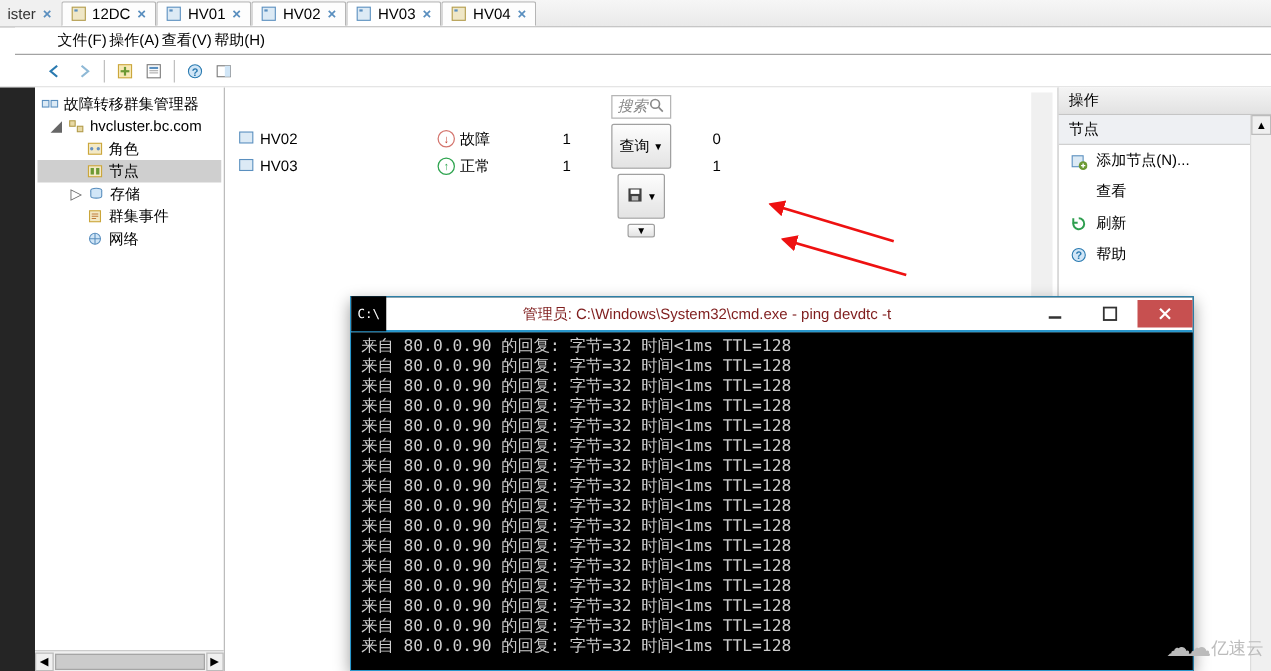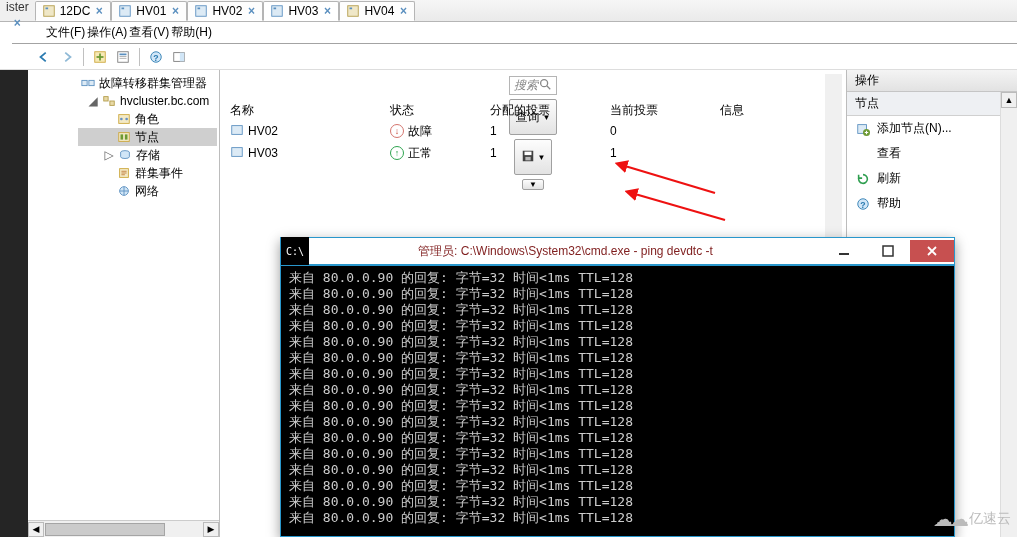--- a/index.html
+++ b/index.html
@@ -1,34 +1,34 @@
 <!DOCTYPE html>
 <html><head>
 <meta charset="utf-8">
 <style>
   * { box-sizing: border-box; }
   html, body { margin:0; padding:0; width:1017px; height:537px; font-family:"Microsoft YaHei","Segoe UI",Tahoma,sans-serif; font-size:12px; background:#fff; overflow:hidden; color:#000;}
   
   .tabs { height:22px; background:linear-gradient(#f6f6f6,#eaeaea); border-bottom:1px solid #b5b5b5; display:flex; align-items:stretch; padding-left:0px;}
   .tab { display:flex; align-items:center; padding:0 6px; border-right:0px solid #ccc; gap:4px; position:relative;}
-  .tab.inactive-start { background:#f0f0f0; color:#333;flex-direction:column;}
+  .tab.inactive-start { background:#f0f0f0; color:#333;}
   .tab.bg { background:#fdfdfd; border:1px solid #b5b5b5; border-bottom-color:#fff; border-radius:2px 2px 0 0; margin-top:1px;}
   .tab .tabicon { width:14px; height:14px; display:inline-flex; align-items:center; justify-content:center;}
   .tab .close { width:10px; height:10px; color:#5a8fbf; font-weight:bold; display:inline-flex; align-items:center; justify-content:center;}
   
   .menubar { height:22px; background:#fff; display:flex; align-items:center; padding-left:34px; gap:2px; border-bottom:1px solid #a3a3a3;margin-left:12px;}
   .menubar span { cursor:default;}
   
   .toolbar { height:26px; background:#fff; border-bottom:1px solid #ddd; display:flex; align-items:center; padding-left:34px; gap:3px;}
   .toolbar .tbtn { width:20px; height:20px; display:inline-flex; align-items:center; justify-content:center; border:1px solid transparent; border-radius:2px;}
   .sep { width:1px; height:18px; background:#c0c0c0; margin:0 3px;}
   
   .content { position:absolute; top:70px; left:0; right:0; bottom:0; display:flex;}
   .left { width:28px; background:#252525;}
-  .treewrap { width:192px; border-right:1px solid #bcbcbc; background:#fff; position:relative;padding-left:48px;}
+  .treewrap { width:152px; border-right:1px solid #bcbcbc; background:#fff; position:relative;}
   .treewrap .tree { padding:4px 2px 2px 2px;}
   .tnode { display:flex; align-items:center; height:18px; gap:3px; padding-left:2px; white-space:nowrap;}
   .tnode.sel { background:#cfcfcf;}
   .twglyph { width:10px; text-align:center; color:#666;}
   .ticon { width:16px; height:16px; display:inline-flex; align-items:center; justify-content:center;}
   .treewrap .hscroll { position:absolute; left:0; right:0; bottom:0; height:17px; background:#f0f0f0; border-top:1px solid #ccc; display:flex; align-items:center;}
   .treewrap .hscroll .arrow { width:16px; height:15px; background:#f0f0f0; border:1px solid #bbb; display:flex; align-items:center; justify-content:center; font-size:9px;}
   .treewrap .hscroll .thumb { flex: none; width:120px; height:13px; margin:0 1px; background:#cbcbcb; border:1px solid #a5a5a5;}
   .treewrap .hscroll .track { flex:1;}
 
@@ -285,27 +285,20 @@
             <span><svg class="svgicon" viewBox="0 0 16 16">
                 <rect x="2" y="2" width="12" height="12" fill="#404040"></rect>
                 <rect x="4" y="3" width="8" height="4" fill="#fff"></rect>
                 <rect x="5" y="9" width="6" height="4" fill="#bbb"></rect>
               </svg></span>
             <span style="font-size:8px">▼</span>
           </div>
       <div class="sbtn" style="width:22px;justify-content:center;padding:0">
             <span style="font-size:8px">▼</span>
           </div>
-    </div>
-    <div class="columns">
-      <div class="col c-name">名称</div>
-      <div class="col c-state">状态</div>
-      <div class="col c-alloc">分配的投票</div>
-      <div class="col c-cur">当前投票</div>
-      <div class="col c-info">信息</div>
     </div>
     <div id="rows">
           <div class="datarow">
             <div class="col c-name">
               <span><svg class="svgicon" viewBox="0 0 16 16">
                   <rect x="2" y="3" width="12" height="10" fill="#dceaf5" stroke="#5a8fbf"></rect>
                 </svg></span>
               <span>HV02</span>
             </div>
             <div class="col c-state">

